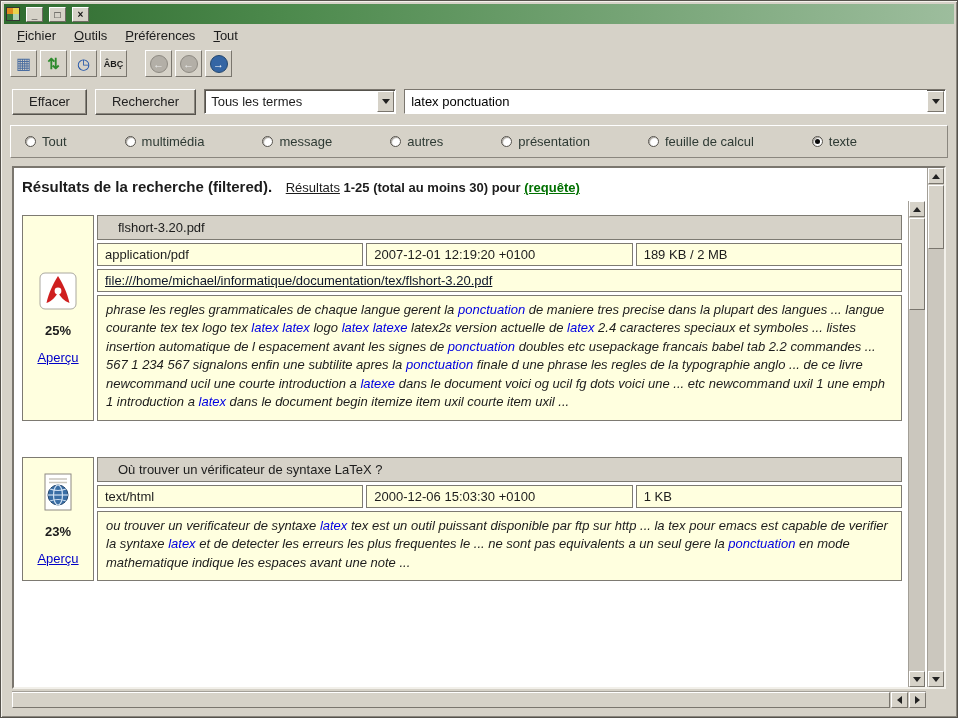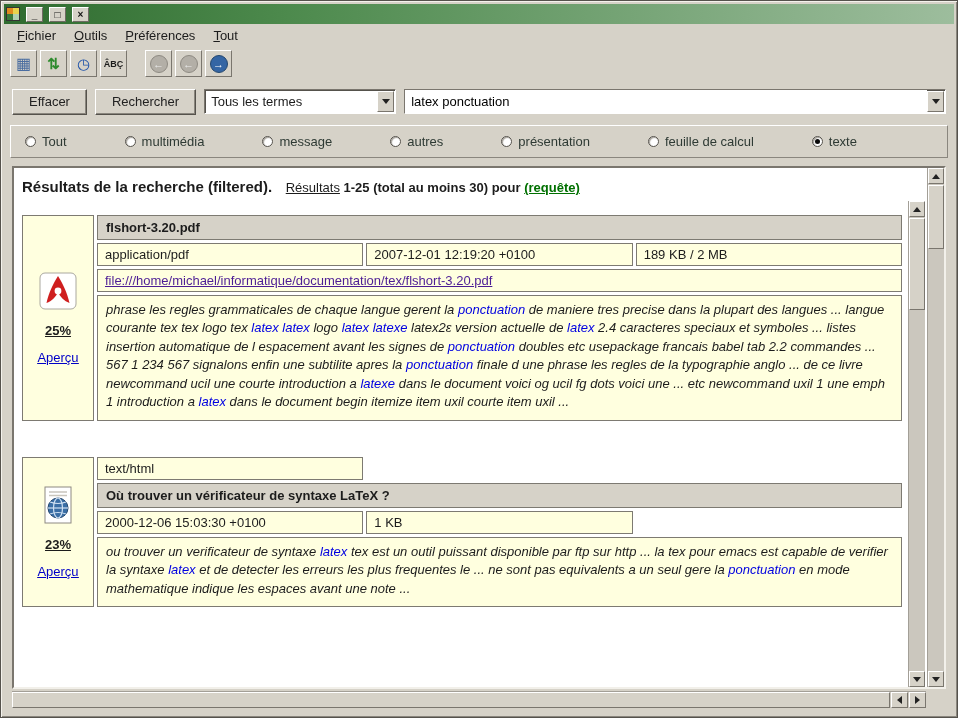--- a/index.html
+++ b/index.html
@@ -114,29 +114,28 @@
   .rh-label { font-size:13px; margin-left:10px;text-decoration:underline; }
   .rh-range { font-size:13px; font-weight:bold; }
   .green-link { color:#007000; font-weight:bold; text-decoration:underline; cursor:pointer; }
 
   .result { display:flex; gap:3px; margin:6px 2px 0 2px; }
   .result + .result { margin-top:36px; }
   .result-left {
     width:72px; flex:none; background:#ffffdf; border:1px solid #7d7a72;
     display:flex; flex-direction:column; align-items:center; justify-content:center; gap:12px;
     padding:6px 0;
-    text-decoration:underline;
   }
   .pct { font-weight:bold; }
   .blue-link { color:#0000c8; text-decoration:underline; cursor:pointer; }
-  .url-link { color:#4c1d95; text-decoration:underline; cursor:pointer;text-align:right; }
+  .url-link { color:#0f172a; text-decoration:underline; cursor:pointer;text-align:right; }
 
   .result-table { flex:1; display:grid; grid-template-columns:1fr 1fr 1fr; gap:3px; align-content:start; }
   .cell { border:1px solid #7d7a72; background:#ffffdf; padding:3px 7px; }
-  .cell.hdr { grid-column:1/-1; background:#d6d2c8; font-weight:bold; padding:4px 8px; }
+  .cell.hdr { grid-column:1/-1; background:#d6d2c8; font-weight:normal; padding:4px 20px; }
   .cell.full { grid-column:1/-1; }
   .cell.center { text-align:left; }
   .cell.abstract { line-height:1.42; padding:5px 8px 8px;font-style:italic; }
   .hl { color:#0000e0; }
 
   
   .vscroll { position:absolute; width:17px; background:#cbc7be; border-left:1px solid #a39f97; }
   .vscroll.outer { right:0; top:0; bottom:0; }
   .vscroll.inner { right:19px; top:33px; bottom:0; }
   .sb-btn {
@@ -308,22 +307,22 @@
             <circle cx="20" cy="23" r="10" fill="#3a6ea5" stroke="#24476e"></circle>
             <ellipse cx="20" cy="23" rx="4.5" ry="10" fill="none" stroke="#cfe0f2" stroke-width="1.2"></ellipse>
             <line x1="10" y1="23" x2="30" y2="23" stroke="#cfe0f2" stroke-width="1.2"></line>
             <path d="M12 17 Q20 20 28 17" fill="none" stroke="#cfe0f2" stroke-width="1.2"></path>
             <path d="M12 29 Q20 26 28 29" fill="none" stroke="#cfe0f2" stroke-width="1.2"></path>
           </svg>
           <span class="pct">23%</span>
           <span class="blue-link">Aperçu</span>
         </div>
         <div class="result-table">
+          <div class="cell hdr">Où trouver un vérificateur de syntaxe LaTeX ?</div>
           <div class="cell center">text/html</div>
-          <div class="cell hdr">Où trouver un vérificateur de syntaxe LaTeX ?</div>
           <div class="cell center">2000-12-06 15:03:30 +0100</div>
           <div class="cell center">1 KB</div>
           <div class="cell full abstract"><span>ou trouver un verificateur de syntaxe </span><span class="hl">latex</span><span> tex est un outil puissant disponible par ftp sur http ... la tex pour emacs est capable de verifier la syntaxe </span><span class="hl">latex</span><span> et de detecter les erreurs les plus frequentes le ... ne sont pas equivalents a un seul gere la </span><span class="hl">ponctuation</span><span> en mode mathematique indique les espaces avant une note ...</span></div>
         </div>
       </div>
 
     </div>
 
     <div class="vscroll inner">
       <span class="sb-btn top">

